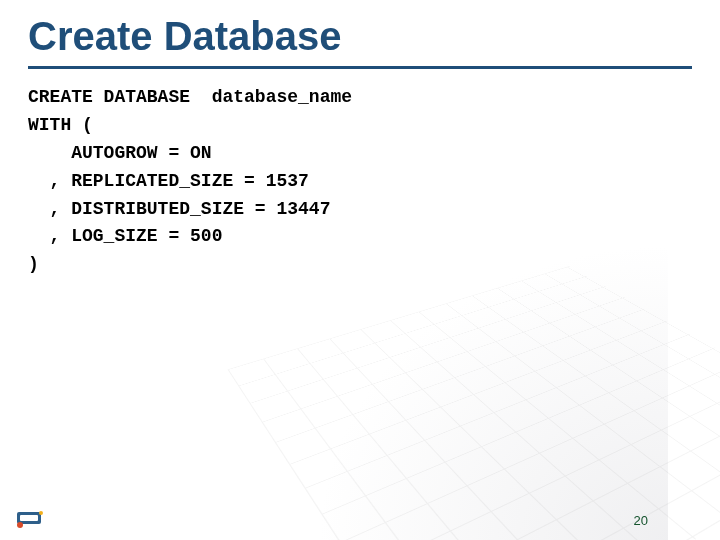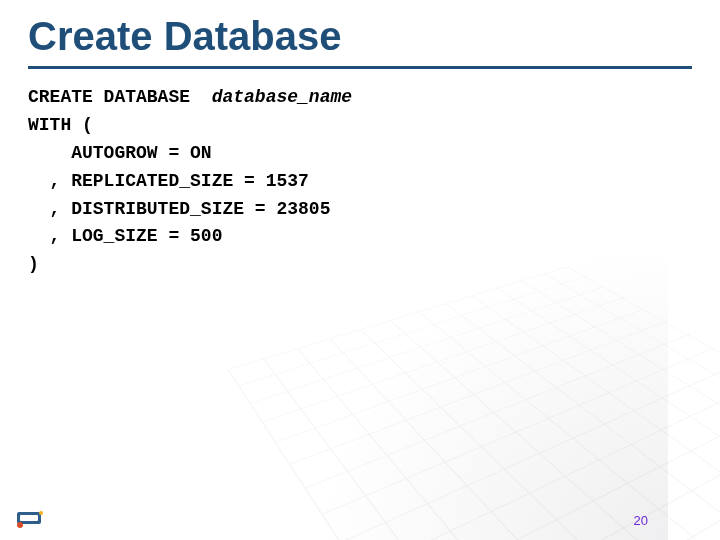--- a/index.html
+++ b/index.html
@@ -58,27 +58,27 @@
     position: absolute;
     left: 28px;
     top: 84px;
     font-family: "Courier New", Courier, monospace;
     font-size: 18px;
     font-weight: bold;
     color: #000;
     line-height: 1.55;
     white-space: pre;
   }
-  .code .italic { font-style: italic; font-weight: bold; }
+  .code .italic { font-weight: bold; }
   .footer {
     position: absolute;
     right: 20px;
     bottom: 12px;
     font-size: 13px;
-    color: #6d28d9;
+    color: #14532d;
   }
   .logo {
     position: absolute;
     left: 14px;
     bottom: 10px;
     width: 34px;
     height: 22px;
   }
   .logo svg { width: 100%; height: 100%; }
 </style>
@@ -90,21 +90,21 @@
   <div class="bg-fade"></div>
   <div class="bg-grid"></div>
 
   <h1 class="title">Create Database</h1>
   <div class="rule"></div>
 
   <div class="code"><span>CREATE DATABASE  </span><span class="italic">database_name</span>
 <span>WITH (</span>
 <span>    AUTOGROW = ON</span>
 <span>  , REPLICATED_SIZE = 1537</span>
-<span>  , DISTRIBUTED_SIZE = 23805</span>
+<span>  , DISTRIBUTED_SIZE = 13447</span>
 <span>  , LOG_SIZE = 500</span>
 <span>)</span></div>
 
   <div class="footer">20</div>
 
   <div class="logo" aria-label="slide-logo">
     <svg viewBox="0 0 34 22">
       <rect x="3" y="4" width="24" height="12" rx="2" fill="#2e5f8a"></rect>
       <rect x="6" y="7" width="18" height="6" rx="1" fill="#ffffff"></rect>
       <circle cx="6" cy="17" r="3" fill="#d84b2a"></circle>

